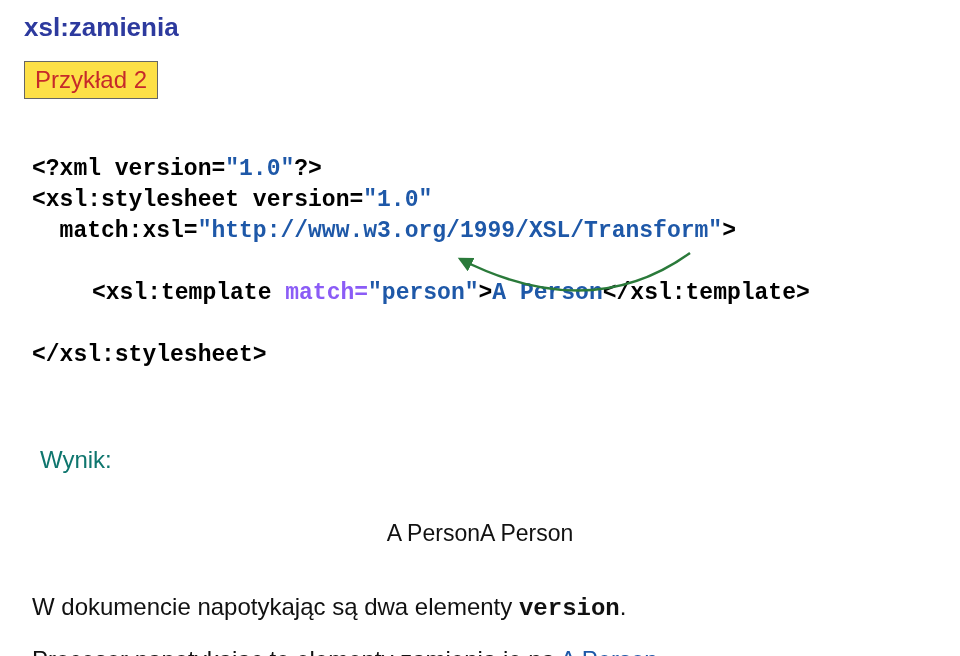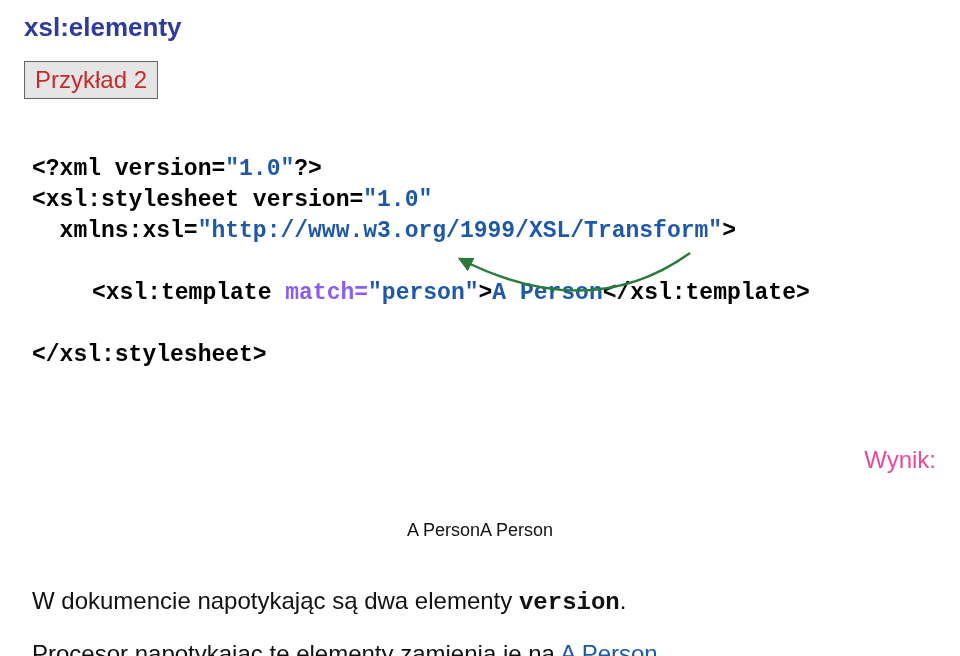--- a/index.html
+++ b/index.html
@@ -12,21 +12,21 @@
       position: relative;
     }
     .title {
       color: #2d3a9e;
       font-size: 26px;
       font-weight: bold;
       margin-bottom: 18px;
     }
     .badge {
       display: inline-block;
-      background: #e5e5e5;
+      background: #fde047;
       border: 1px solid #666;
       color: #c62a2a;
       font-size: 24px;
       padding: 4px 10px;
       margin-bottom: 24px;
     }
     .code {
       font-family: "Courier New", Courier, monospace;
       font-size: 23px;
       font-weight: bold;
@@ -44,55 +44,54 @@
     .svg-wrap {
       position: absolute;
       left: 440px;
       top: 245px;
       width: 300px;
       height: 70px;
       pointer-events: none;
     }
     .result-label {
       font-size: 24px;
-      color: #ec4899;
+      color: #0f766e;
       margin-top: 75px;
       margin-bottom: 46px;
       margin-left: 16px;
-      text-align: right;
     }
     .result-text {
       text-align: center;
-      font-size: 18px;
+      font-size: 23px;
       color: #111;
       margin-bottom: 44px;
     }
     .para {
       font-size: 24px;
       color: #111;
       margin-left: 8px;
       margin-bottom: 18px;
       line-height: 1.35;
     }
     .mono { font-family: "Courier New", Courier, monospace; font-weight: bold; }
     .blue { color: #1e58a8; }
   </style>
 </head>
 <body>
 
 
 
-<div class="title">xsl:elementy</div>
+<div class="title">xsl:zamienia</div>
 
 <div class="badge">Przykład 2</div>
 
 <div class="code">
 <span class="tag">&lt;?xml version=</span><span class="val">"1.0"</span><span class="tag">?&gt;</span>
 <span class="tag">&lt;xsl:stylesheet version=</span><span class="val">"1.0"</span>
-  <span class="tag">xmlns:xsl=</span><span class="val">"http://www.w3.org/1999/XSL/Transform"</span><span class="tag">&gt;</span>
+  <span class="tag">match:xsl=</span><span class="val">"http://www.w3.org/1999/XSL/Transform"</span><span class="tag">&gt;</span>
 
 <span class="indent"><span class="tag">&lt;xsl:template </span><span class="match">match=</span><span class="val">"person"</span><span class="tag">&gt;</span><span class="text">A Person</span><span class="tag">&lt;/xsl:template&gt;</span></span>
 
 <span class="tag">&lt;/xsl:stylesheet&gt;</span>
 </div>
 
 <svg class="svg-wrap" viewBox="0 0 300 70">
   <defs>
     <marker id="arrowhead" markerWidth="8" markerHeight="8" refX="5" refY="3" orient="auto">
       <path d="M0,0 L6,3 L0,6 Z" fill="#2a7a3a"></path>

